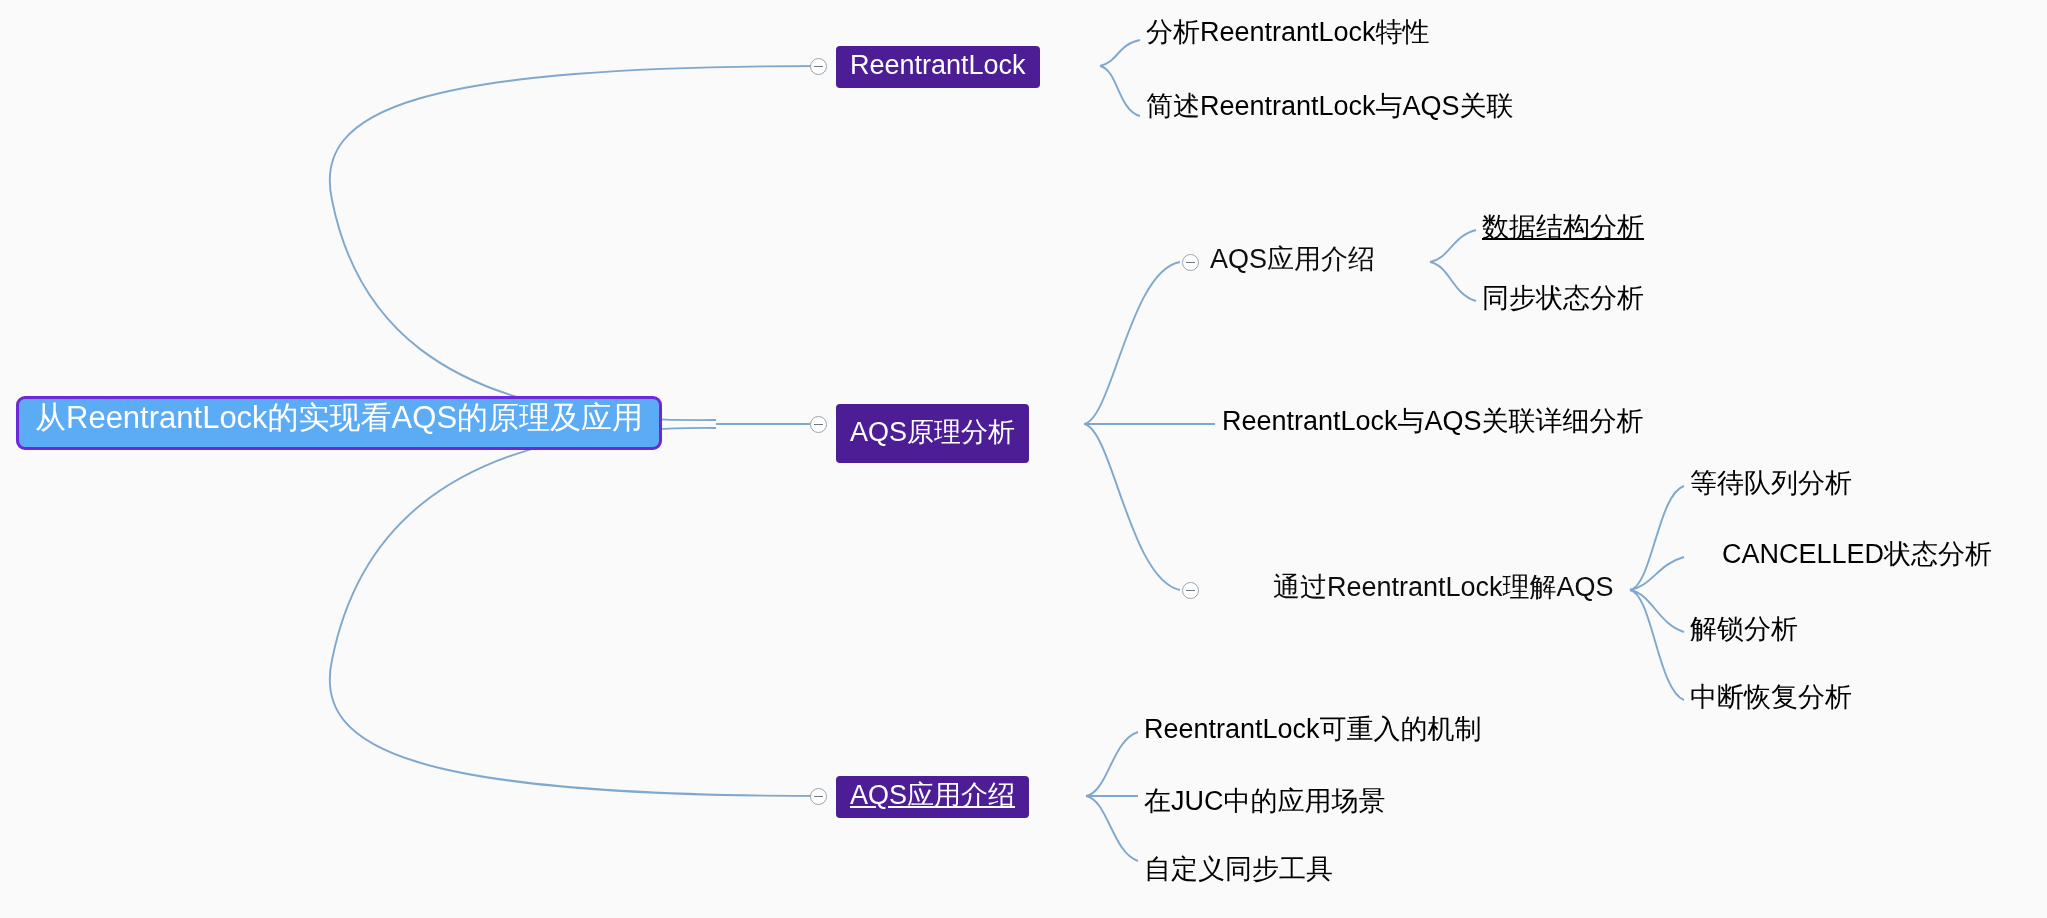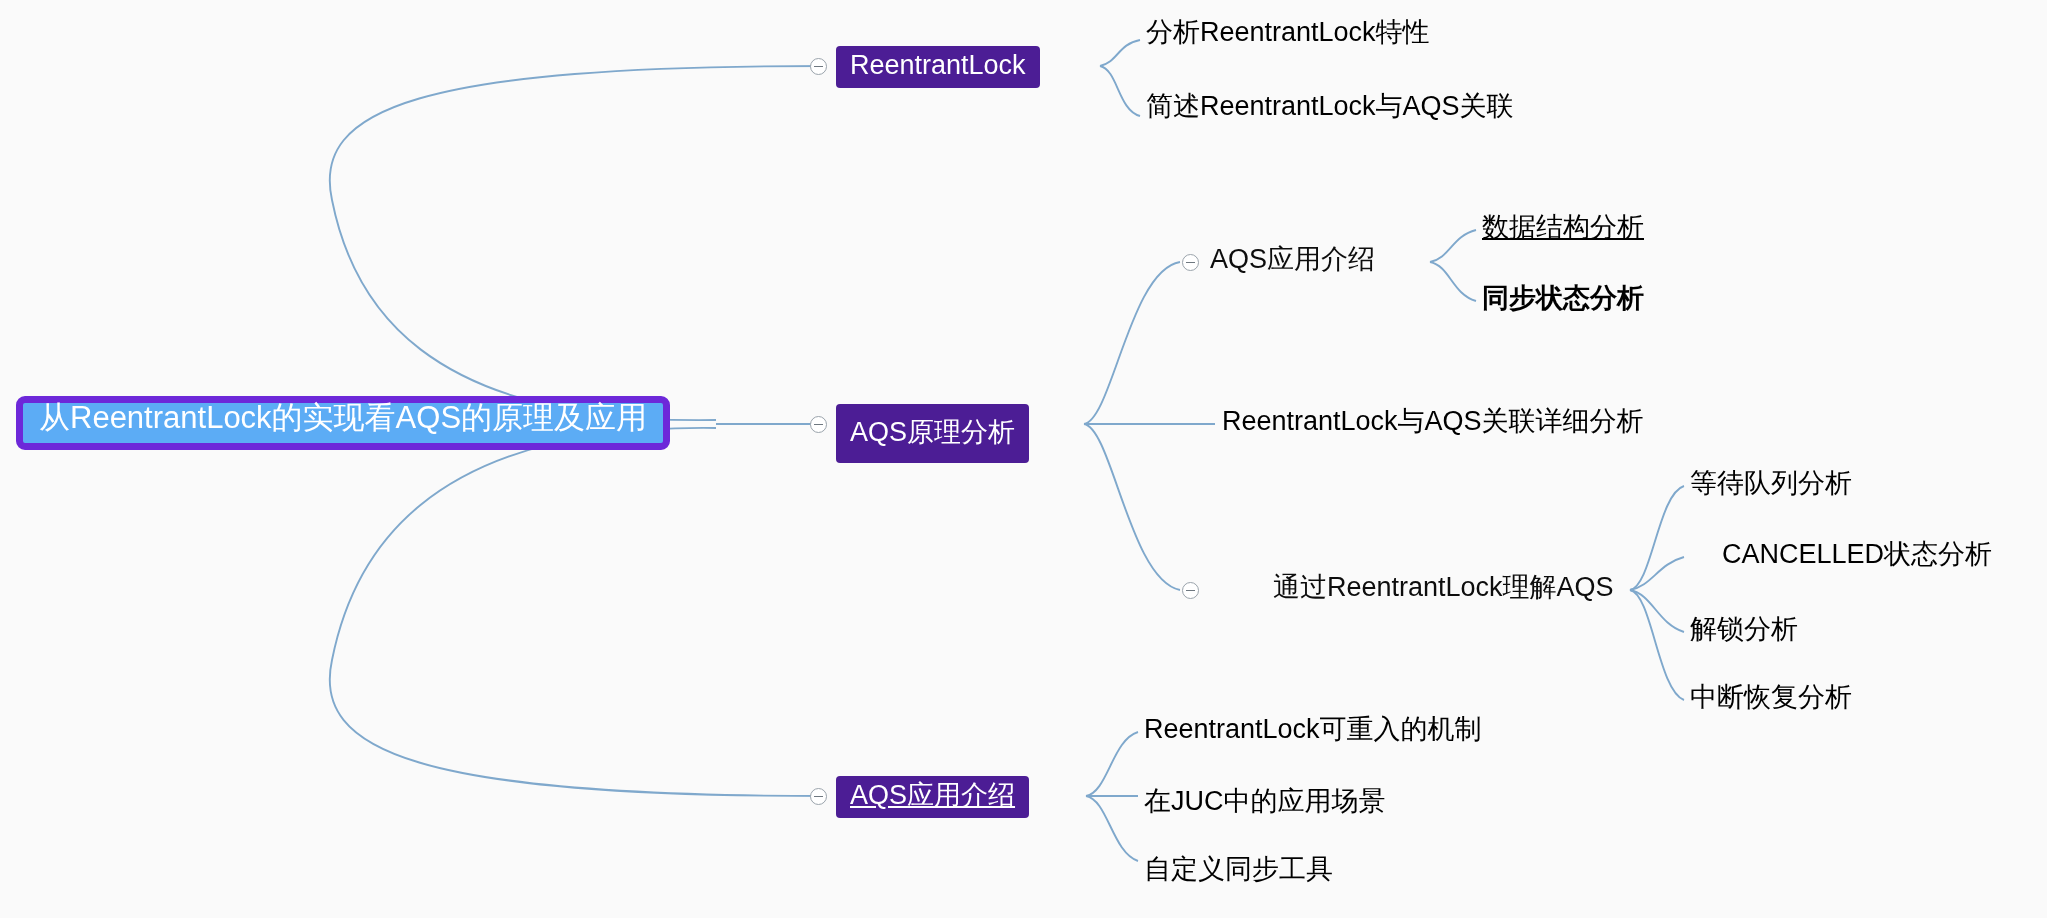--- a/index.html
+++ b/index.html
@@ -27,21 +27,21 @@
   .node {
     position: absolute;
     white-space: nowrap;
     box-sizing: border-box;
     display: flex;
     align-items: center;
   }
   
   .node.root {
     background: #5cacf5;
-    border: 7px solid #6d28d9;
+    border: 3px solid #6d28d9;
     border-radius: 9px;
     color: #ffffff;
     font-size: 31px;
     padding: 6px 16px 18px 16px;
     line-height: 1;
     letter-spacing: 0px;
   }
   
   .node.branch {
     background: #4c1d95;
@@ -141,21 +141,21 @@
     <span>AQS原理分析</span>
   </div>
 
   <div class="toggle" style="left:1182px; top:254px;"></div>
   <div class="node plain" style="left:1210px; top:246px;">
     <span>AQS应用介绍</span>
   </div>
   <div class="node leaf" style="left:1482px; top:214px;text-decoration:underline;">
     <span>数据结构分析</span>
   </div>
-  <div class="node leaf" style="left:1482px; top:285px;font-weight:bold;">
+  <div class="node leaf" style="left:1482px; top:285px;">
     <span>同步状态分析</span>
   </div>
 
   <div class="node leaf" style="left:1222px; top:408px;">
     <span>ReentrantLock与AQS关联详细分析</span>
   </div>
 
   <div class="toggle" style="left:1182px; top:582px;"></div>
   <div class="node plain" style="left:1273px; top:574px;text-align:center;">
     <span>通过ReentrantLock理解AQS</span>

